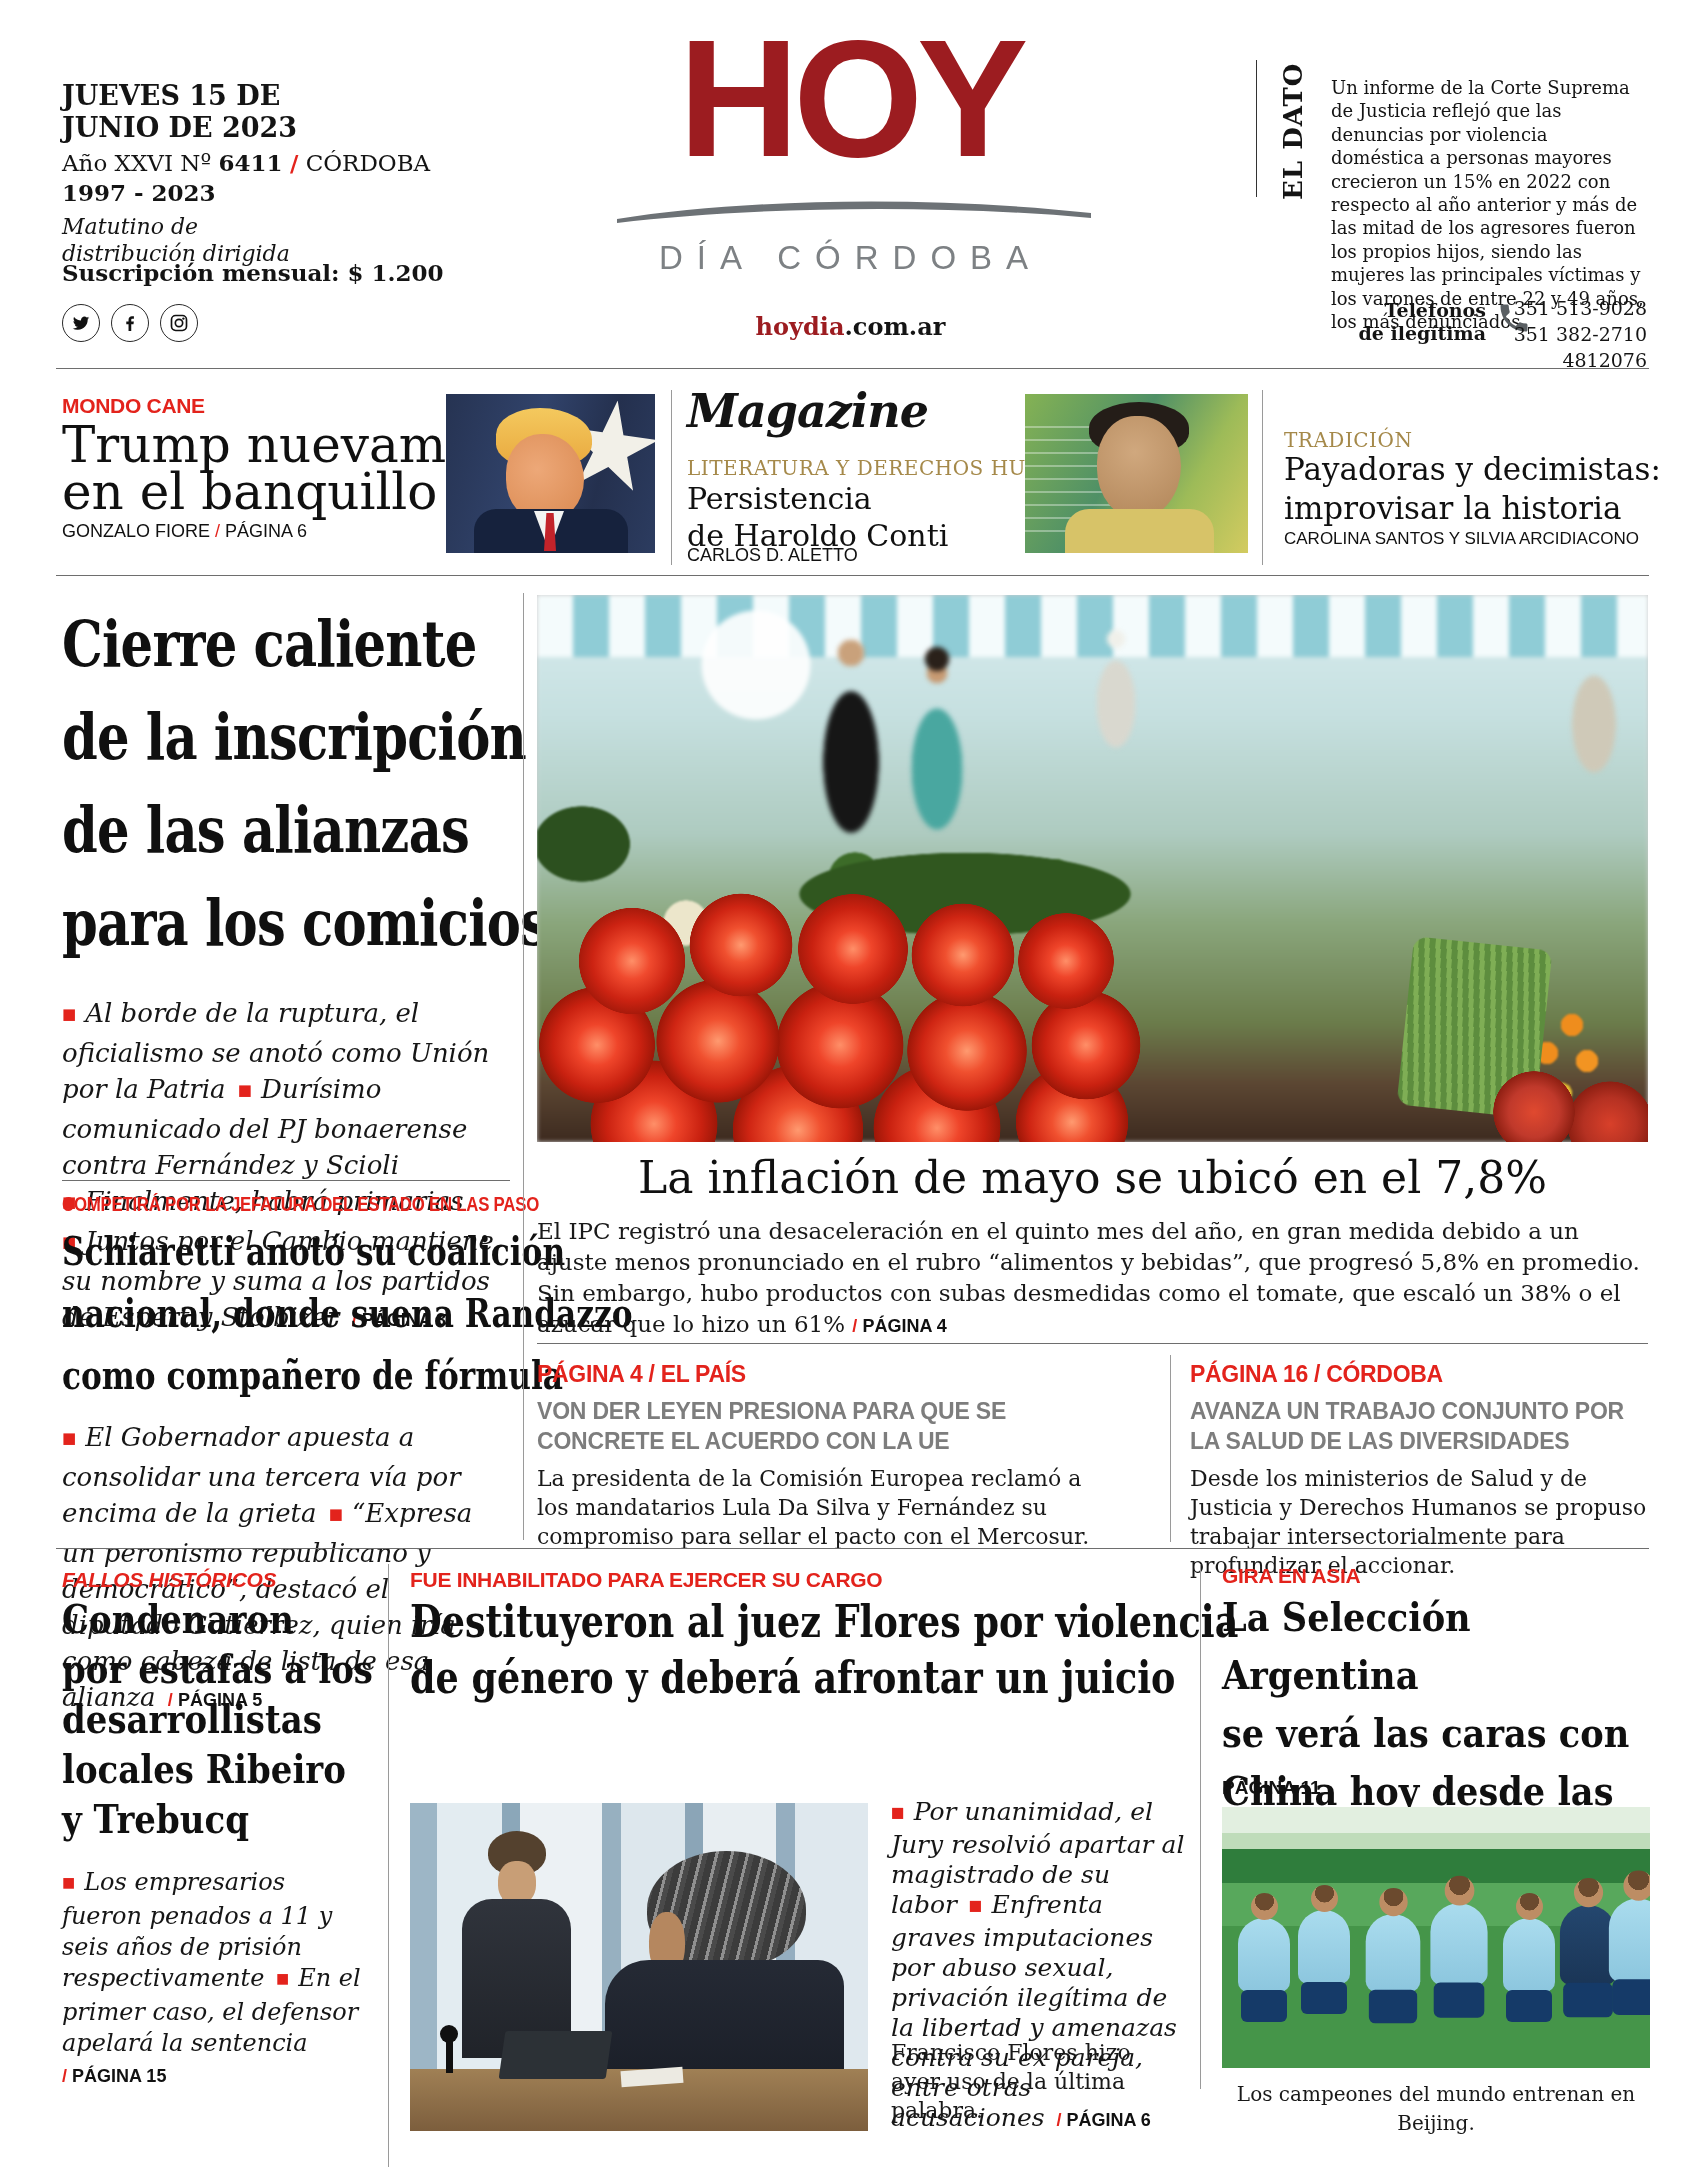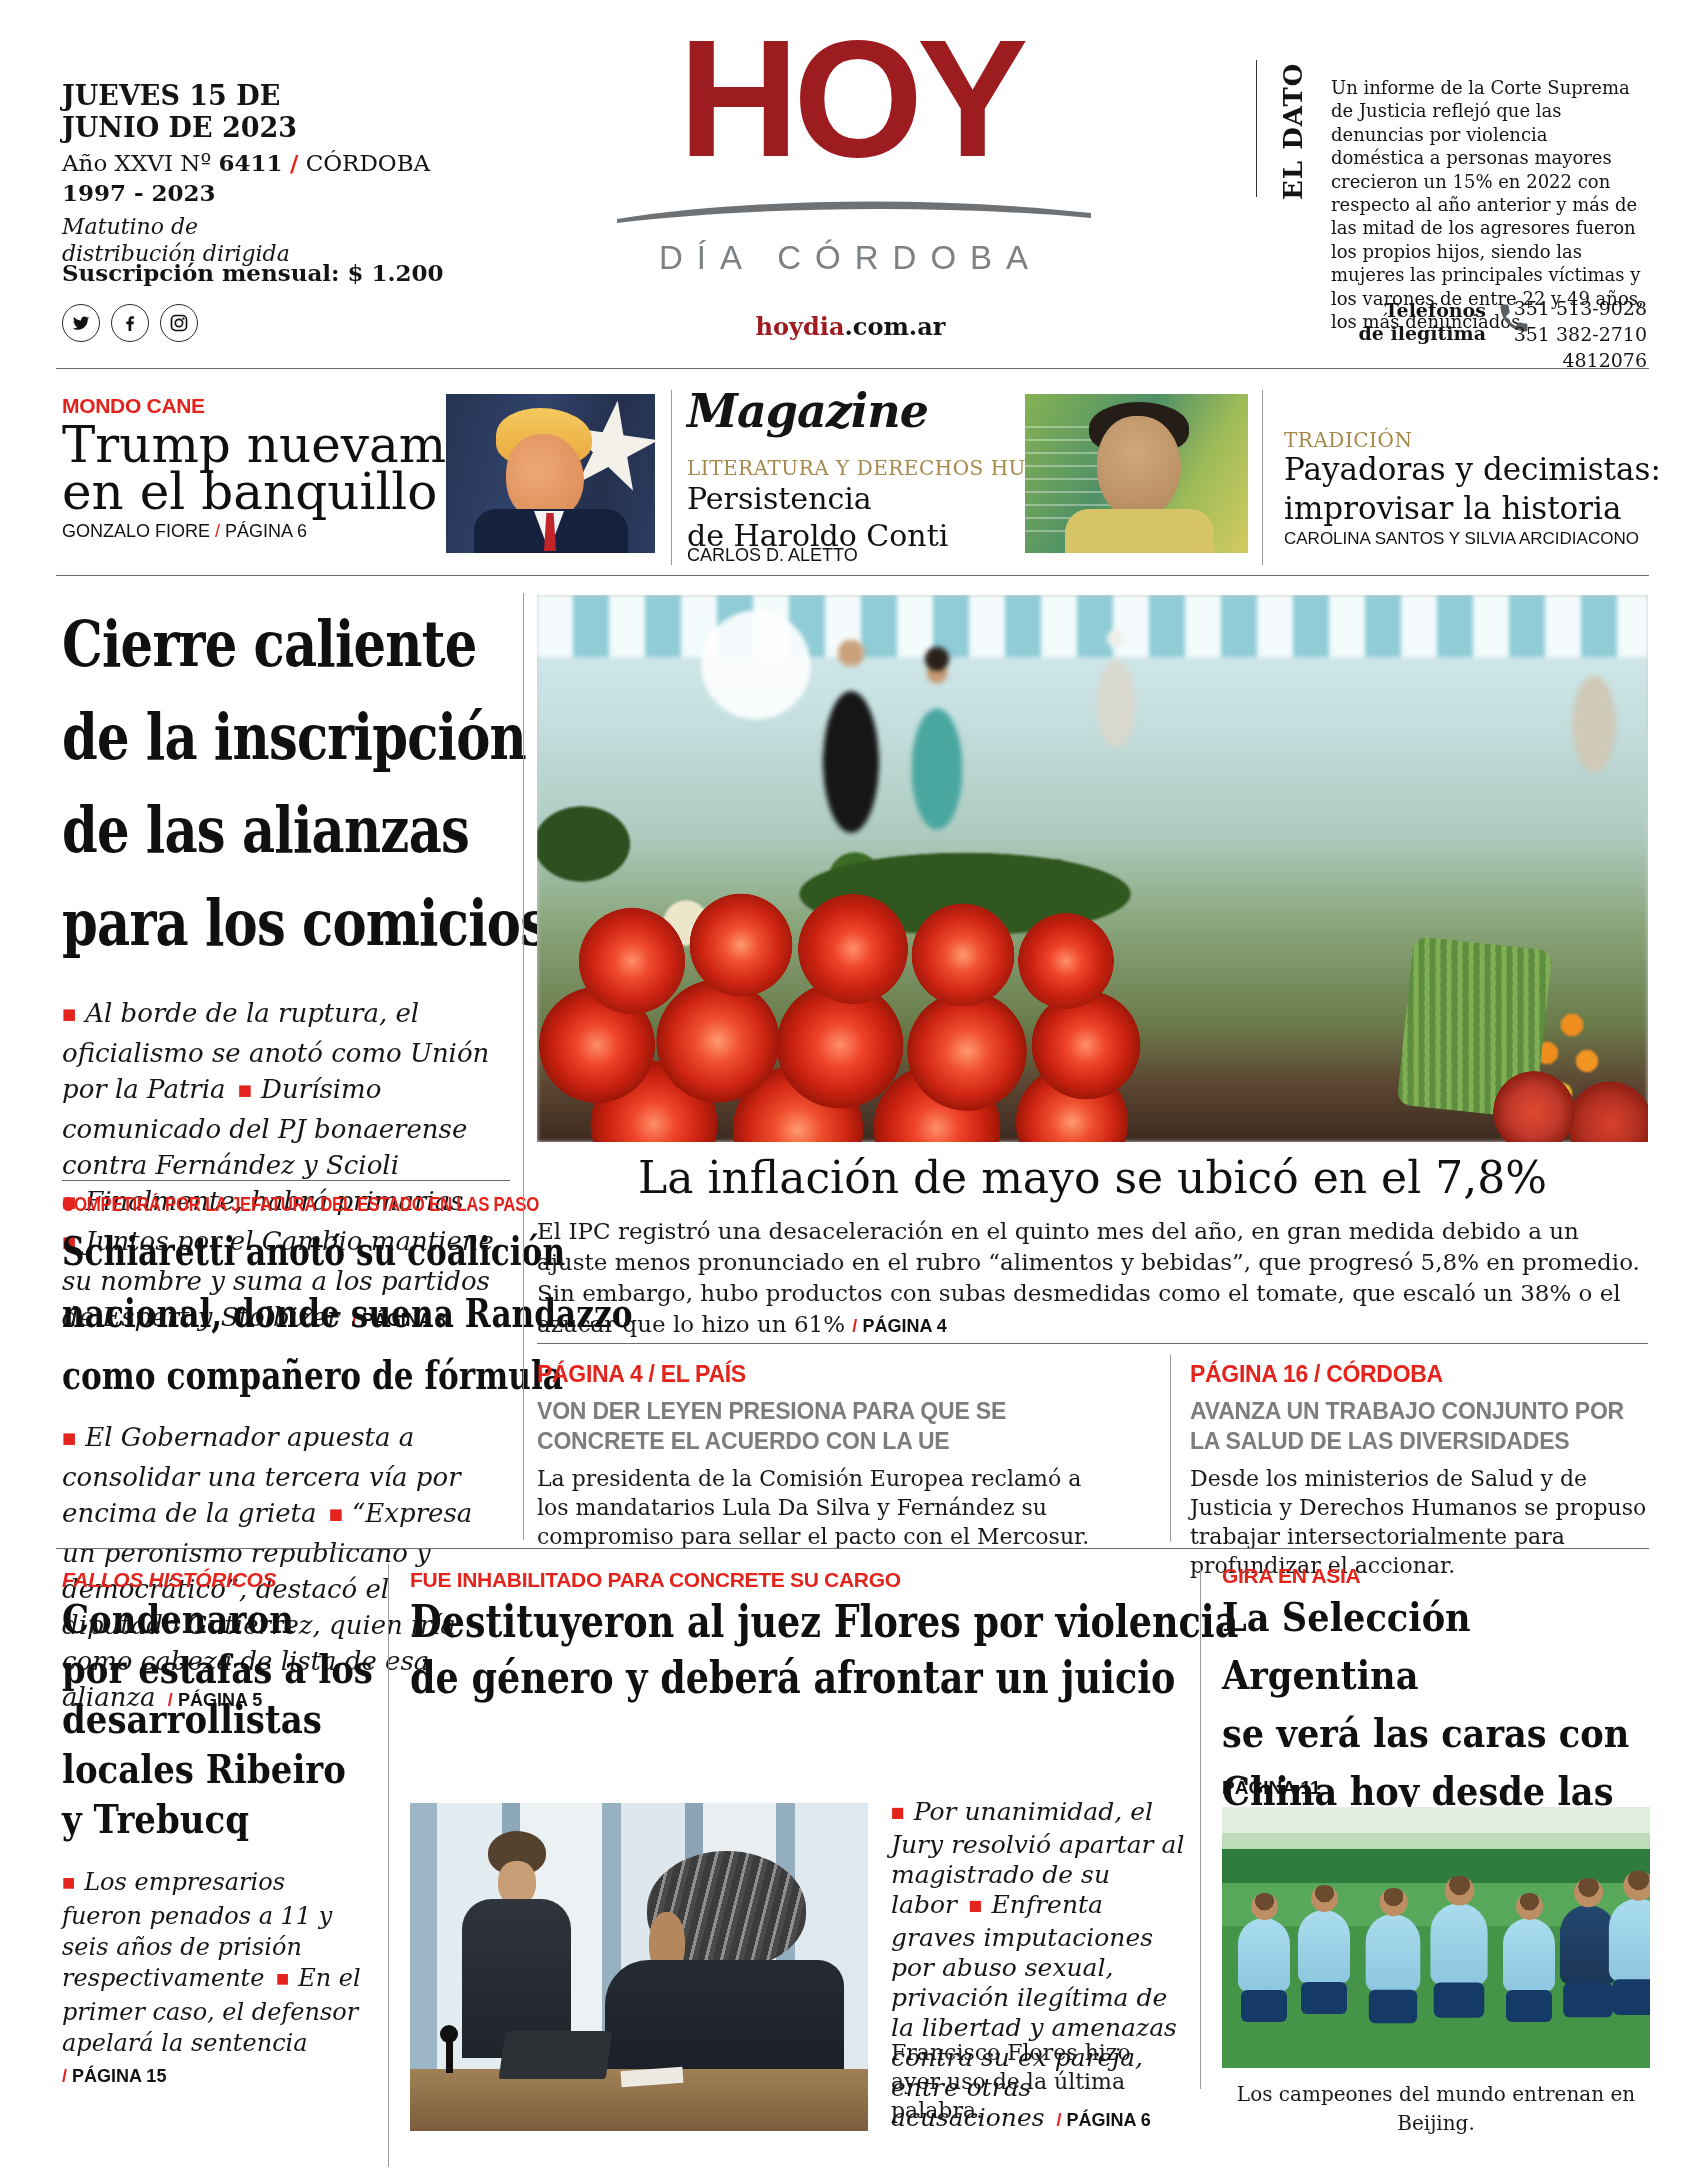--- a/index.html
+++ b/index.html
@@ -372,21 +372,21 @@
     <span>y Trebucq</span>
   </div>
   <p class="abs bullets small" style="left:62px;top:1867px;width:306px;">
     <span class="seg">Los empresarios fueron penados a 11 y seis años de prisión respectivamente</span>
     <span class="seg">En el primer caso, el defensor apelará la sentencia</span>
     <span class="pageref"><span class="slash">/</span> <span>PÁGINA 15</span></span>
   </p>
 
   <div class="rule-v" style="left:388px;top:1564px;height:603px;"></div>
 
-  <div class="abs kicker" style="left:410px;top:1568px;">FUE INHABILITADO PARA CONCRETE SU CARGO</div>
+  <div class="abs kicker" style="left:410px;top:1568px;">FUE INHABILITADO PARA EJERCER SU CARGO</div>
   <div class="abs hl" style="left:410px;top:1594px;font-size:44px;line-height:56px;transform:scaleX(.83);">
     <span>Destituyeron al juez Flores por violencia</span>
     <span>de género y deberá afrontar un juicio</span>
   </div>
   <div class="abs photo ph-court" style="left:410px;top:1803px;width:458px;height:328px;">
     <div class="ct-m1-hair"></div>
     <div class="ct-m1-face"></div>
     <div class="ct-m1-body"></div>
     <div class="ct-m2-hair"></div>
     <div class="ct-m2-face"></div>

